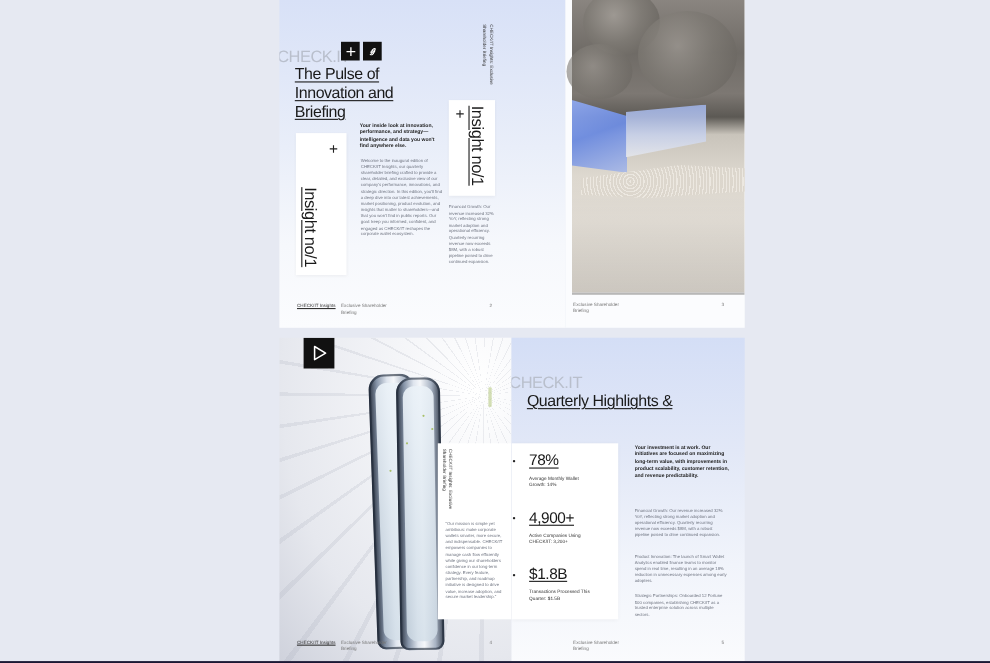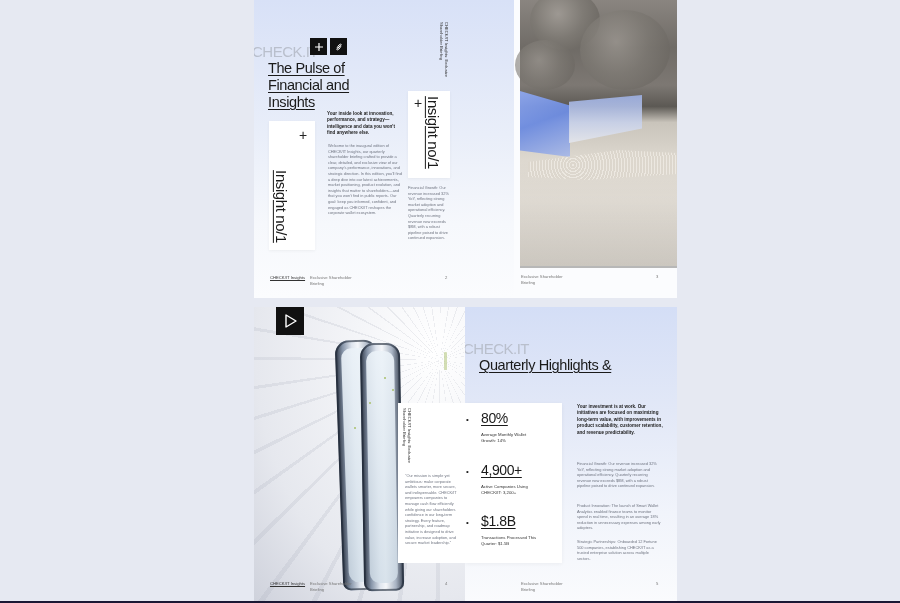--- a/index.html
+++ b/index.html
@@ -172,22 +172,22 @@
   </div>
   <div class="icon-btn" style="left:76px; top:38px;">
     <svg width="10" height="10" viewBox="0 0 10 10">
         <path d="M4.2 5.8l1.6-1.6M3.6 6.6a1.3 1.3 0 0 1 0-1.8l1-1M6.4 3.4a1.3 1.3 0 0 1 0 1.8l-1 1" stroke="#fff" stroke-width="1" fill="none" stroke-linecap="round"></path>
         <path d="M2.6 7.4a1.4 1.4 0 0 0 2 0l1-1M7.4 2.6a1.4 1.4 0 0 0-2 0l-1 1" stroke="#fff" stroke-width="1" fill="none" stroke-linecap="round"></path>
       </svg>
   </div>
 
   <div class="headline" style="left:14px; top:60px;">
     <div>The Pulse of</div>
-    <div>Financial and</div>
-    <div>Insights</div>
+    <div>Innovation and</div>
+    <div>Briefing</div>
   </div>
 
   <div class="vert-small" style="left:184px; top:22px; height:70px;">CHECK/IT Insights: Exclusive Shareholder Briefing</div>
 
   <div class="insight-card" style="left:15px; top:121px; width:46px; height:129px;">
     <span class="plus" style="left:30px; top:7px;">+</span>
     <span class="vtext" style="left:-24px; top:77px; transform:rotate(90deg);">Insight no/1</span>
   </div>
 
   <div class="insight-card" style="left:154px; top:91px; width:42px; height:87px;">
@@ -251,21 +251,21 @@
 <div class="page" id="p5">
   <div class="ghost-brand" style="left:-2px; top:33px;">CHECK.IT</div>
 
   <div class="headline" style="left:14px; top:50px;text-align:center;">
     <div>Quarterly Highlights &amp;</div>
   </div>
 
   <div class="stats-card">
     <div class="stat" style="top:7px;">
       <span class="bullet">•</span>
-      <span class="value">80%</span>
+      <span class="value">78%</span>
       <span class="caption">Average Monthly Wallet Growth: 14%</span>
     </div>
     <div class="stat" style="top:59px;">
       <span class="bullet">•</span>
       <span class="value">4,900+</span>
       <span class="caption">Active Companies Using CHECK/IT: 3,200+</span>
     </div>
     <div class="stat" style="top:110px;">
       <span class="bullet">•</span>
       <span class="value">$1.8B</span>

